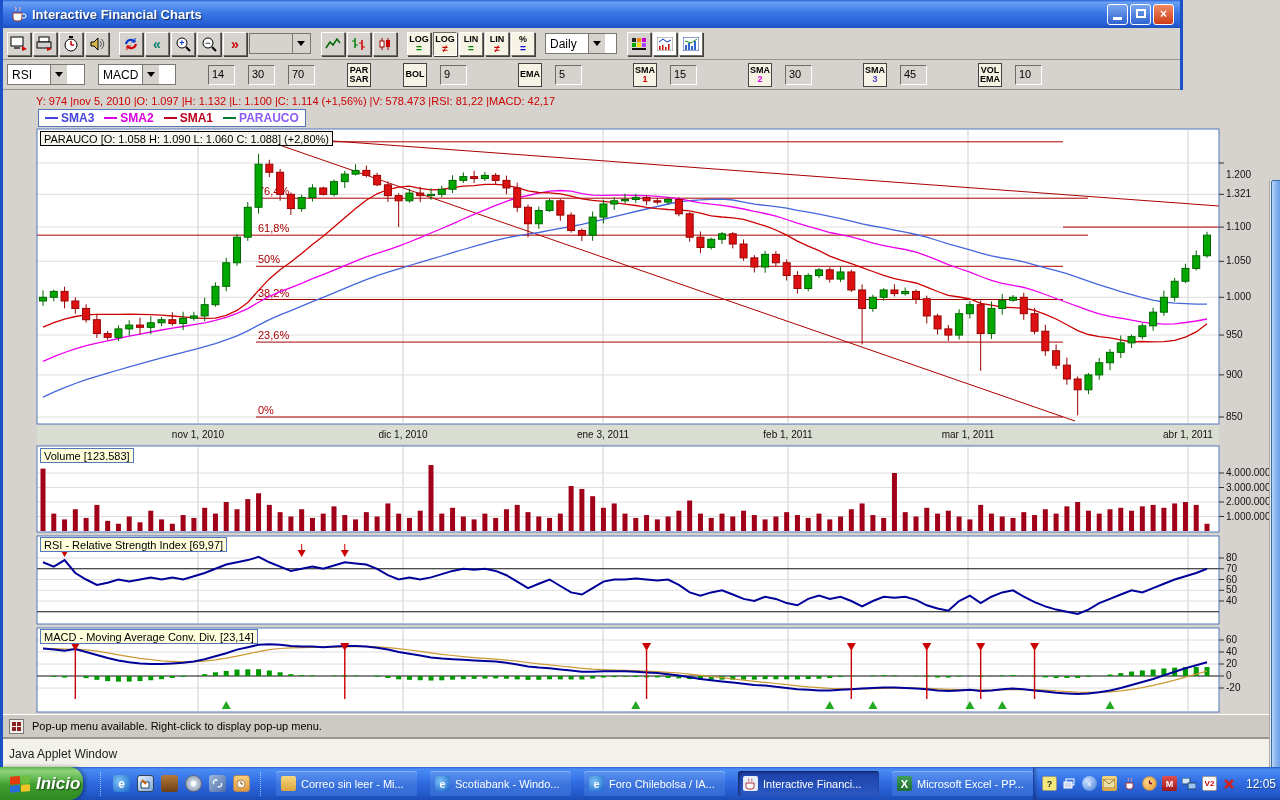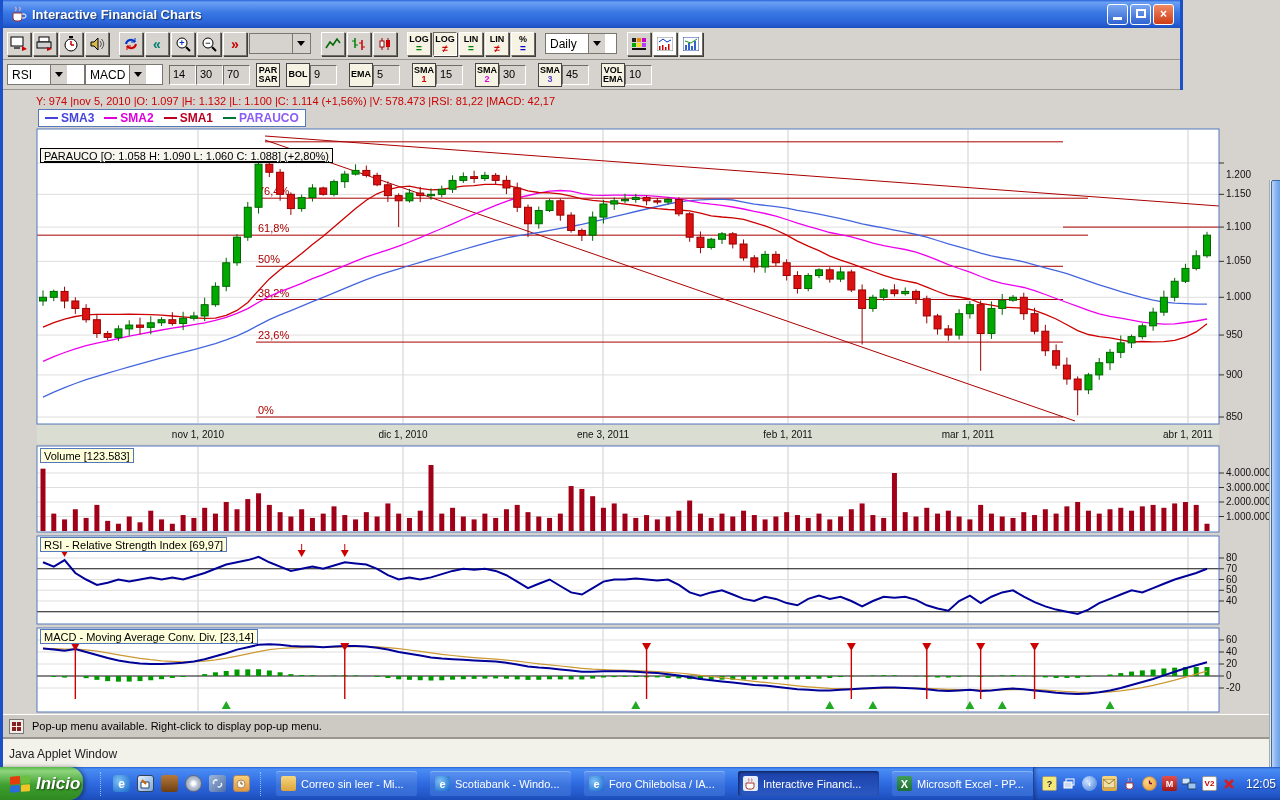--- a/index.html
+++ b/index.html
@@ -16,21 +16,21 @@
   .wbtns { position:absolute; right:6px; top:4px; display:flex; gap:2px; }
   .wbtn { width:21px; height:21px; border-radius:3px; border:1px solid #fff;
     background:linear-gradient(180deg,#7aa7f0,#2f63d0); color:#fff; font-size:12px; line-height:18px; text-align:center; font-weight:bold; }
   .wbtn.close { background:linear-gradient(180deg,#ef8a64,#ce3c16); }
   .wbtn .minbar { display:block; width:9px; height:3px; background:#fff; margin:12px auto 0; }
   .wbtn .maxbox { display:block; width:10px; height:9px; border:2px solid #fff; margin:4px auto 0; }
 
   
   .toolbar { position:absolute; left:0; width:100%; background:#d6d3ce; display:flex; align-items:center; border-bottom:1px solid #9a968e; }
   #toolbar1 { top:28px; height:32px; padding-left:4px; gap:2px; }
-  #toolbar2 { top:60px; height:30px; padding-left:4px; gap:0; }
+  #toolbar2 { top:60px; height:30px; padding-left:4px; gap:13px; }
   .tbtn { width:24px; height:24px; background:#d6d3ce; border:1px solid; border-color:#fff #6f6c66 #6f6c66 #fff; box-shadow:1px 1px 0 #403e3a;
     display:flex; align-items:center; justify-content:center; font-size:12px; }
   .tbtn.txt2 { flex-direction:column; line-height:9px; font-size:9px; font-weight:bold; background:#f6f3e4; }
   .tgap { width:6px; }
   .combo { height:21px; background:#fff; border:1px solid #7a7670; display:flex; align-items:center; }
   .combo .cval { padding:0 4px; font-size:12px; min-width:42px; }
   .combo .carr { width:17px; height:100%; background:#d6d3ce; border-left:1px solid #7a7670; display:flex; align-items:center; justify-content:center; }
   .combo .carr:after { content:""; border:4px solid transparent; border-top:5px solid #000; margin-top:4px; }
   .combo.gray { background:#d6d3ce; }
   .field { height:20px; width:27px; background:#d6d3ce; border:1px solid; border-color:#6f6c66 #fff #fff #6f6c66; font-size:11px; padding:2px 3px; color:#000; }
@@ -876,28 +876,28 @@
         </div>
         <div class="litem">
           <span class="ldash" style="border-color: rgb(187, 0, 34);"></span>
           <span style="color: rgb(187, 0, 34);">SMA1</span>
         </div>
         <div class="litem">
           <span class="ldash" style="border-color: rgb(0, 119, 51);"></span>
           <span style="color: #8b5cf6;">PARAUCO</span>
         </div>
       </div>
-    <div class="ptitle price" style="left:37px; top:58px;text-decoration:underline;">PARAUCO [O: 1.058  H: 1.090  L: 1.060  C: 1.088] (+2,80%)</div>
+    <div class="ptitle price" style="left:37px; top:41px;">PARAUCO [O: 1.058  H: 1.090  L: 1.060  C: 1.088] (+2,80%)</div>
     <div class="ptitle ind" style="left:37px; top:358px;">Volume [123.583]</div>
     <div class="ptitle ind" style="left:37px; top:447px;">RSI - Relative Strength Index [69,97]</div>
     <div class="ptitle ind" style="left:37px; top:539px;">MACD - Moving Average Conv. Div. [23,14]</div>
     <div class="datestrip"></div>
     <div id="labels-layer">
         <div class="ticklabel" style="left: 1223px; top: 79px;">1.200</div>
-        <div class="ticklabel" style="left: 1223px; top: 98.3482px;">1.150</div>
+        <div class="ticklabel" style="left: 1223px; top: 98.3482px;">1.321</div>
         <div class="ticklabel" style="left: 1223px; top: 131.09px;">1.100</div>
         <div class="ticklabel" style="left: 1223px; top: 165.356px;">1.050</div>
         <div class="ticklabel" style="left: 1223px; top: 201.293px;">1.000</div>
         <div class="ticklabel" style="left: 1223px; top: 239.074px;">950</div>
         <div class="ticklabel" style="left: 1223px; top: 278.899px;">900</div>
         <div class="ticklabel" style="left: 1223px; top: 321px;">850</div>
         <div class="ticklabel" style="left: 1223px; top: 377px;">4.000.000</div>
         <div class="ticklabel" style="left: 1223px; top: 391.5px;">3.000.000</div>
         <div class="ticklabel" style="left: 1223px; top: 406px;">2.000.000</div>
         <div class="ticklabel" style="left: 1223px; top: 420.5px;">1.000.000</div>

